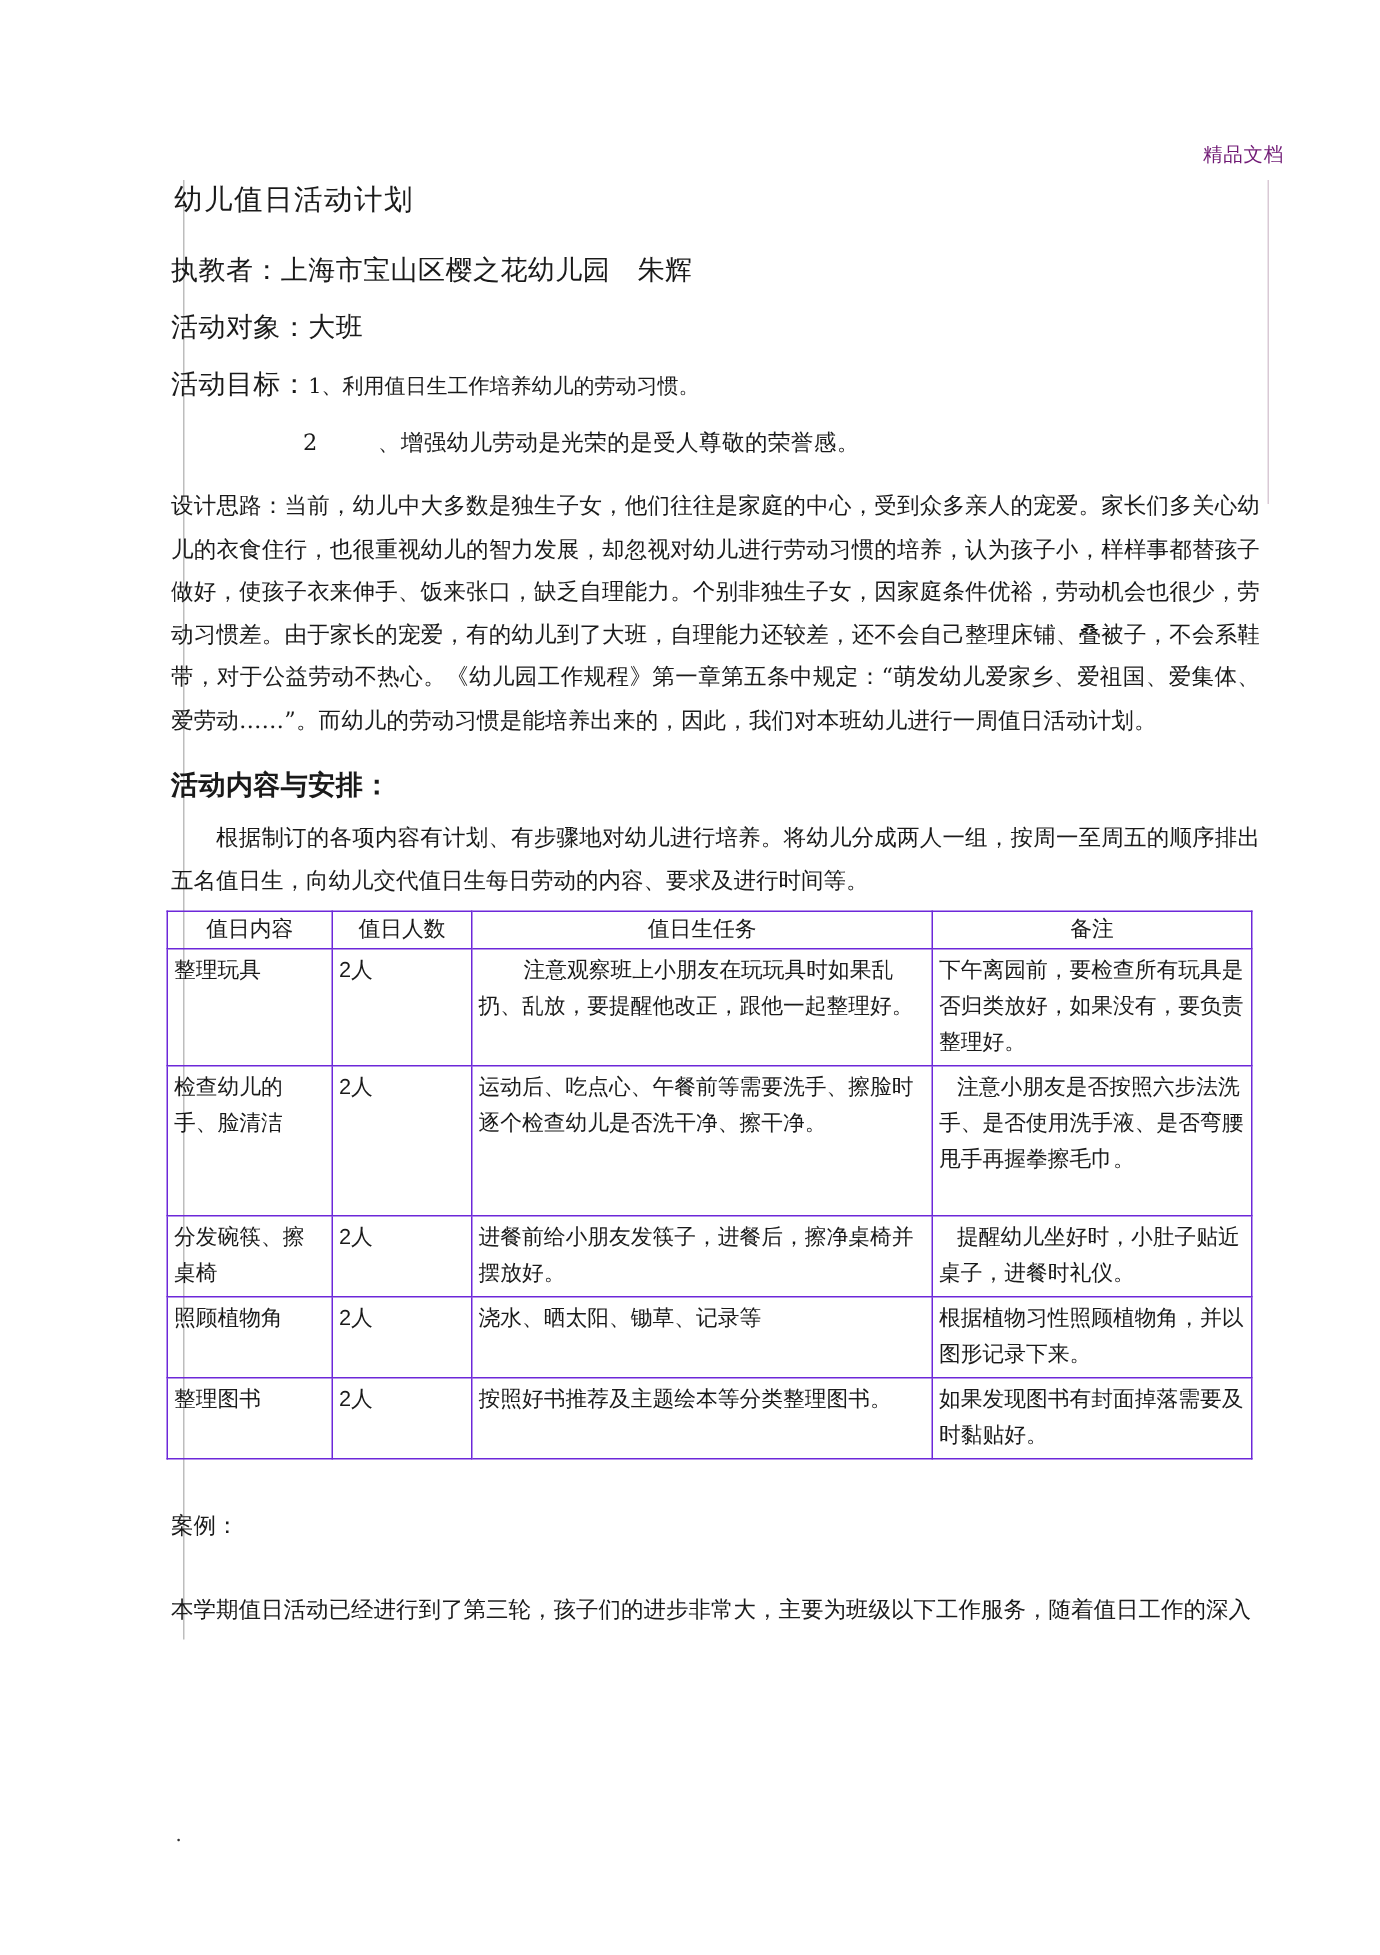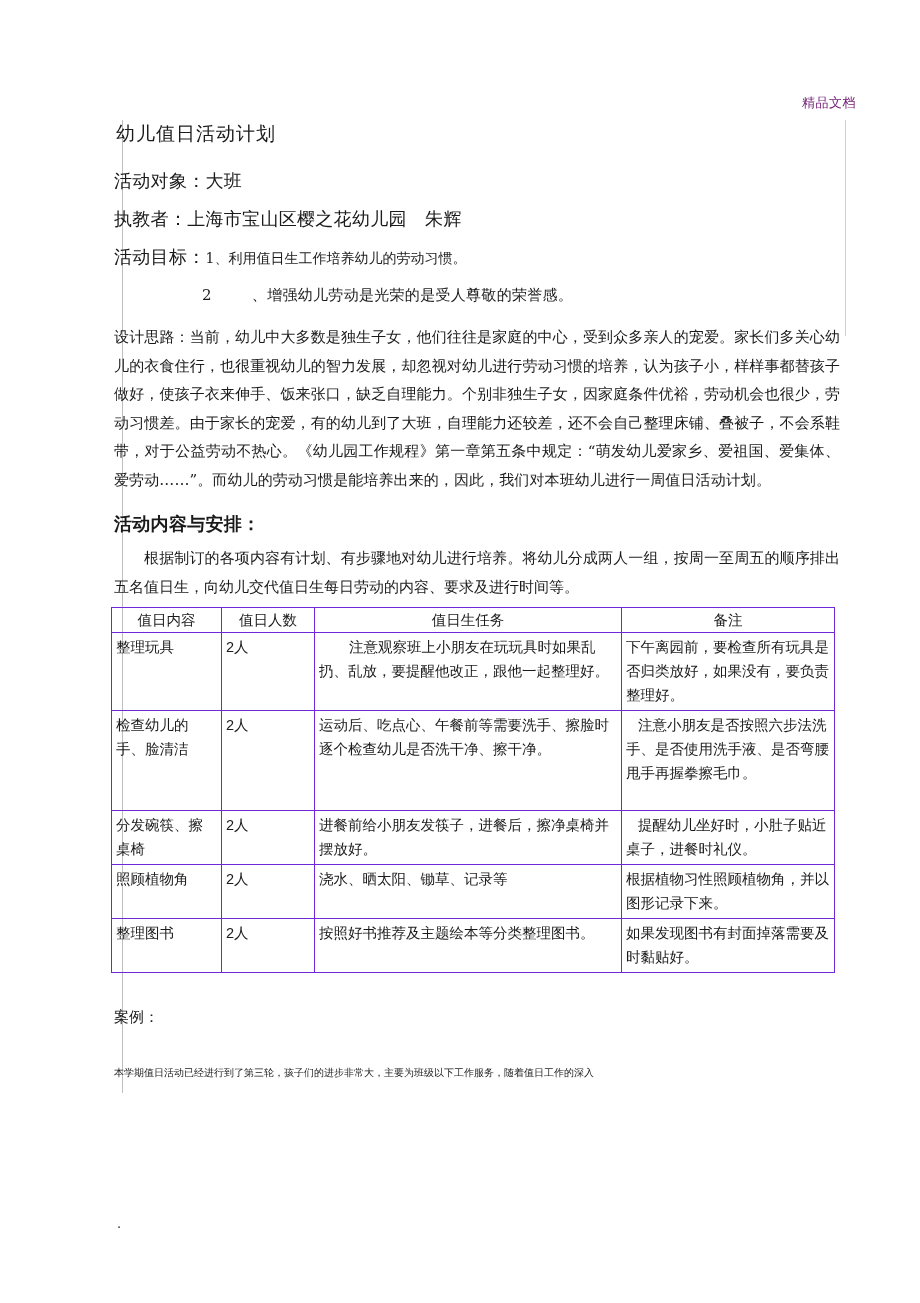--- a/index.html
+++ b/index.html
@@ -158,21 +158,21 @@
   .h-row5 td { height: 44px; }
 
   
   .case-head {
     font-size: 15px;
     line-height: 28px;
     margin: 30px 0 0 0;
     padding-left: 4px;
   }
   .case-para {
-    font-size: 10px;
+    font-size: 15px;
     line-height: 28.5px;
     margin: 28px 0 0 0;
     padding-left: 4px;
     text-align: justify;
     text-justify: inter-character;
   }
 
   .footer-dot {
     position: absolute;
     left: 117px;
@@ -187,23 +187,23 @@
 
 <div class="page-header">精品文档</div>
 
 <div class="frame-left"></div>
 <div class="frame-right"></div>
 
 <div class="content">
 
   <h1 class="doc-title">幼儿值日活动计划</h1>
 
+  <p class="lead"><span>执教者：</span><span>上海市宝山区樱之花幼儿园　朱辉</span></p>
+
   <p class="lead"><span>活动对象：</span><span>大班</span></p>
-
-  <p class="lead"><span>执教者：</span><span>上海市宝山区樱之花幼儿园　朱辉</span></p>
 
   <p class="lead"><span>活动目标：</span><span class="sm">1、利用值日生工作培养幼儿的劳动习惯。</span></p>
 
   <p class="objective-2"><span class="num">2</span><span class="gap"></span><span>、增强幼儿劳动是光荣的是受人尊敬的荣誉感。</span></p>
 
   <p class="body-para"><span>设计思路：</span><span>当前，幼儿中大多数是独生子女，他们往往是家庭的中心，受到众多亲人的宠爱。家长们多关心幼儿的衣食住行，也很重视幼儿的智力发展，却忽视对幼儿进行劳动习惯的培养，认为孩子小，样样事都替孩子做好，使孩子衣来伸手、饭来张口，缺乏自理能力。个别非独生子女，因家庭条件优裕，劳动机会也很少，劳动习惯差。由于家长的宠爱，有的幼儿到了大班，自理能力还较差，还不会自己整理床铺、叠被子，不会系鞋带，对于公益劳动不热心。《幼儿园工作规程》第一章第五条中规定：“萌发幼儿爱家乡、爱祖国、爱集体、爱劳动……”。而幼儿的劳动习惯是能培养出来的，因此，我们对本班幼儿进行一周值日活动计划。</span></p>
 
   <h2 class="section-head">活动内容与安排：</h2>
 
   <p class="arrange-para">根据制订的各项内容有计划、有步骤地对幼儿进行培养。将幼儿分成两人一组，按周一至周五的顺序排出五名值日生，向幼儿交代值日生每日劳动的内容、要求及进行时间等。</p>

